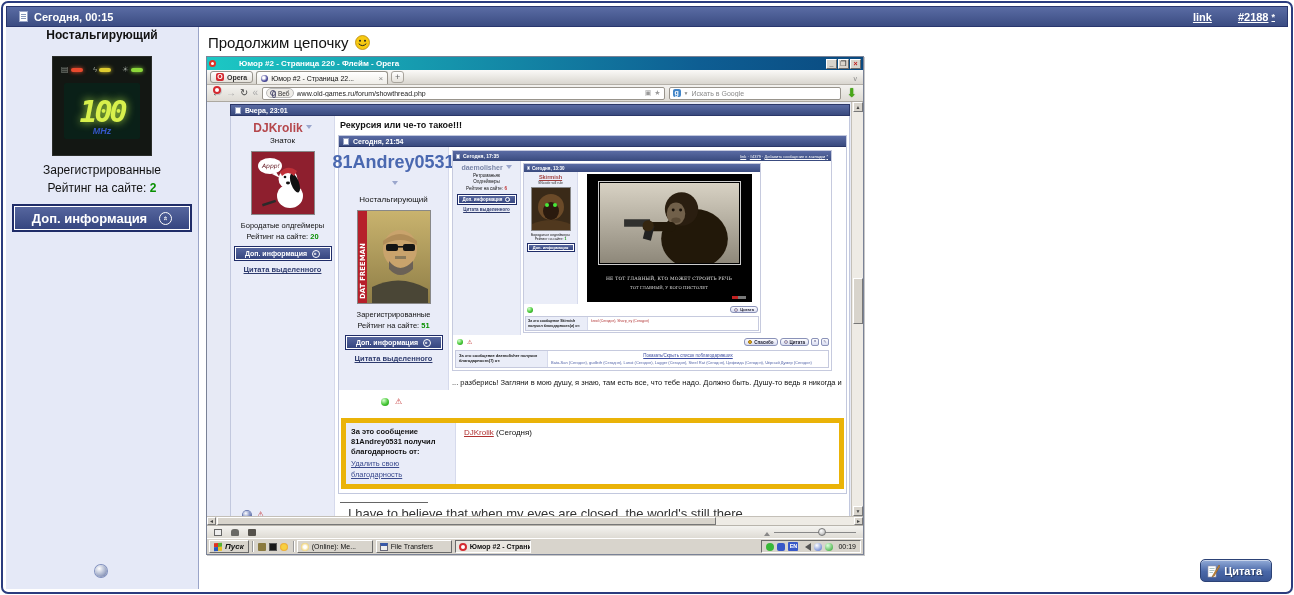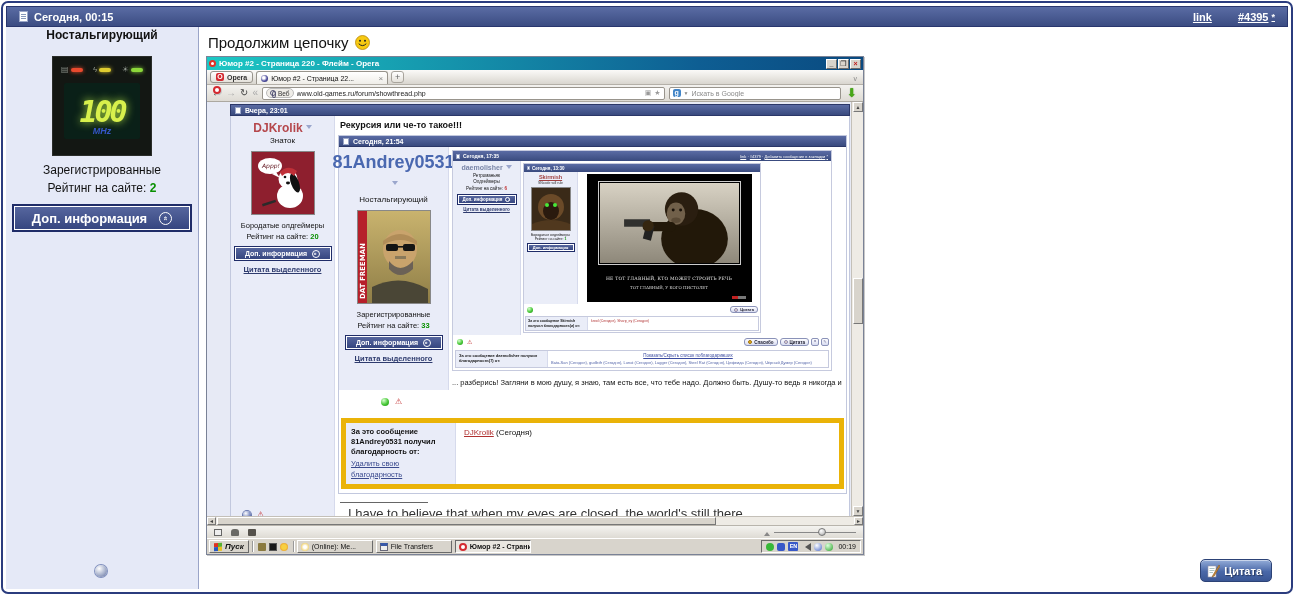--- a/index.html
+++ b/index.html
@@ -43,21 +43,21 @@
   .sb-orb { position:absolute; left:89px; bottom:12px; width:12px; height:12px; border-radius:50%; background:radial-gradient(circle at 35% 30%,#ffffff,#A8B2CC 55%,#5E6C9C); box-shadow:0 0 0 1px #8090BE; }
 
   
   .main { position:absolute; left:197px; top:24px; right:3px; bottom:3px; background:#fff; }
   .heading { position:absolute; left:8px; top:7px; font-size:15px; display:flex; align-items:center; gap:6px; }
 
   
   .opera { position:absolute; left:6px; top:29px; width:658px; height:499px; border:1px solid #7A8296; background:#D8D4CC; display:flex; flex-direction:column; box-shadow:1px 1px 0 #c8c8c8; }
   .op-title { height:13px; flex:none; background:linear-gradient(90deg,#1CC8C4,#0E5E93 75%,#0A4A80); display:flex; align-items:center; gap:3px; padding:0 2px; color:#fff; font-size:8px; font-weight:bold; }
   .opera-ring { width:7px; height:7px; border:2px solid #E03028; border-radius:50%; background:#fff; flex:none; }
-  .op-title-text { white-space:nowrap; overflow:hidden; flex:1; }
+  .op-title-text { white-space:nowrap; overflow:hidden; flex:1;margin-left:20px; }
   .win-btns { display:flex; gap:1px; }
   .win-btn { width:11px; height:10px; background:#D8D4CC; border:1px solid; border-color:#fff #6a6a6a #6a6a6a #fff; font-size:7px; line-height:8px; text-align:center; color:#222; font-weight:bold; cursor:pointer; }
   .win-btn.x { color:#C01818; }
   .op-tabs { height:15px; flex:none; background:linear-gradient(#FBFAF8,#D9D6CF); border-bottom:1px solid #B4B0A8; display:flex; align-items:flex-end; gap:3px; padding:0 3px; }
   .opera-menu-btn { height:12px; margin-bottom:1px; display:flex; align-items:center; gap:3px; background:linear-gradient(#fff,#E4E1DA); border:1px solid #98948C; border-radius:3px; padding:0 5px; font-size:7px; font-weight:bold; color:#333; cursor:pointer; }
   .opera-logo { width:8px; height:8px; border-radius:2px; background:#D42A30; color:#fff; font-size:7px; line-height:8px; text-align:center; font-weight:bold; }
   .tab { height:13px; width:132px; background:linear-gradient(#fff,#EFEDE8); border:1px solid #98948C; border-bottom:none; border-radius:3px 3px 0 0; display:flex; align-items:center; gap:3px; padding:0 4px; font-size:7px; cursor:pointer; }
   .favicon { width:7px; height:7px; border-radius:50%; background:radial-gradient(circle at 40% 40%,#fff 20%,#5050A0 55%,#202060); flex:none; }
   .tab-text { flex:1; white-space:nowrap; overflow:hidden; }
   .tab-close { color:#888; font-size:8px; cursor:pointer; }
@@ -226,21 +226,21 @@
 </head>
 <body>
 
 <div class="frame">
 
   <div class="topbar">
     <span class="doc-icon"></span>
     <span>Сегодня, 00:15</span>
     <span class="spacer"></span>
     <u class="tb-link">link</u>
-    <u class="tb-link tb-num">#4395</u>
+    <u class="tb-link tb-num">#2188</u>
     <u class="tb-link tb-star">*</u>
   </div>
 
   <div class="sidebar">
     <div class="sb-title">Ностальгирующий</div>
     <div class="sb-avatar">
       <div class="led-row">
         <span class="led-g">
             <span class="led-glyph">▤</span>
             <span class="led red"></span>
@@ -389,21 +389,21 @@
                         <path d="M25 34 Q42 24 59 34 L59 30 Q42 16 25 30 Z" fill="#B08C58"></path>
                         <rect x="28" y="33" width="12" height="7" rx="2" fill="#141414"></rect>
                         <rect x="45" y="33" width="12" height="7" rx="2" fill="#141414"></rect>
                         <rect x="40" y="35" width="5" height="1.6" fill="#141414"></rect>
                         <path d="M31 50 Q42 64 55 50 L55 58 Q42 70 31 58 Z" fill="#6B6156"></path>
                         <rect x="37" y="45" width="11" height="3" fill="#8A7A5A"></rect>
                         <path d="M14 76 Q42 62 70 78 L70 92 L14 92 Z" fill="#4A4636"></path>
                       </svg>
                     </div>
                     <div class="u-group">Зарегистрированные</div>
-                    <div class="u-rating"><span>Рейтинг на сайте:</span> <span class="green-val">33</span></div>
+                    <div class="u-rating"><span>Рейтинг на сайте:</span> <span class="green-val">51</span></div>
                     <div class="u-btn">
                         <span>Доп. информация</span>
                         <span class="circ-ico small"><span>«</span></span>
                       </div>
                     <div class="u-quote">Цитата выделенного</div>
                   </div>
                   <div class="p2-ccol">
 
                     <div class="post3">
                       <div class="p3-bar">

